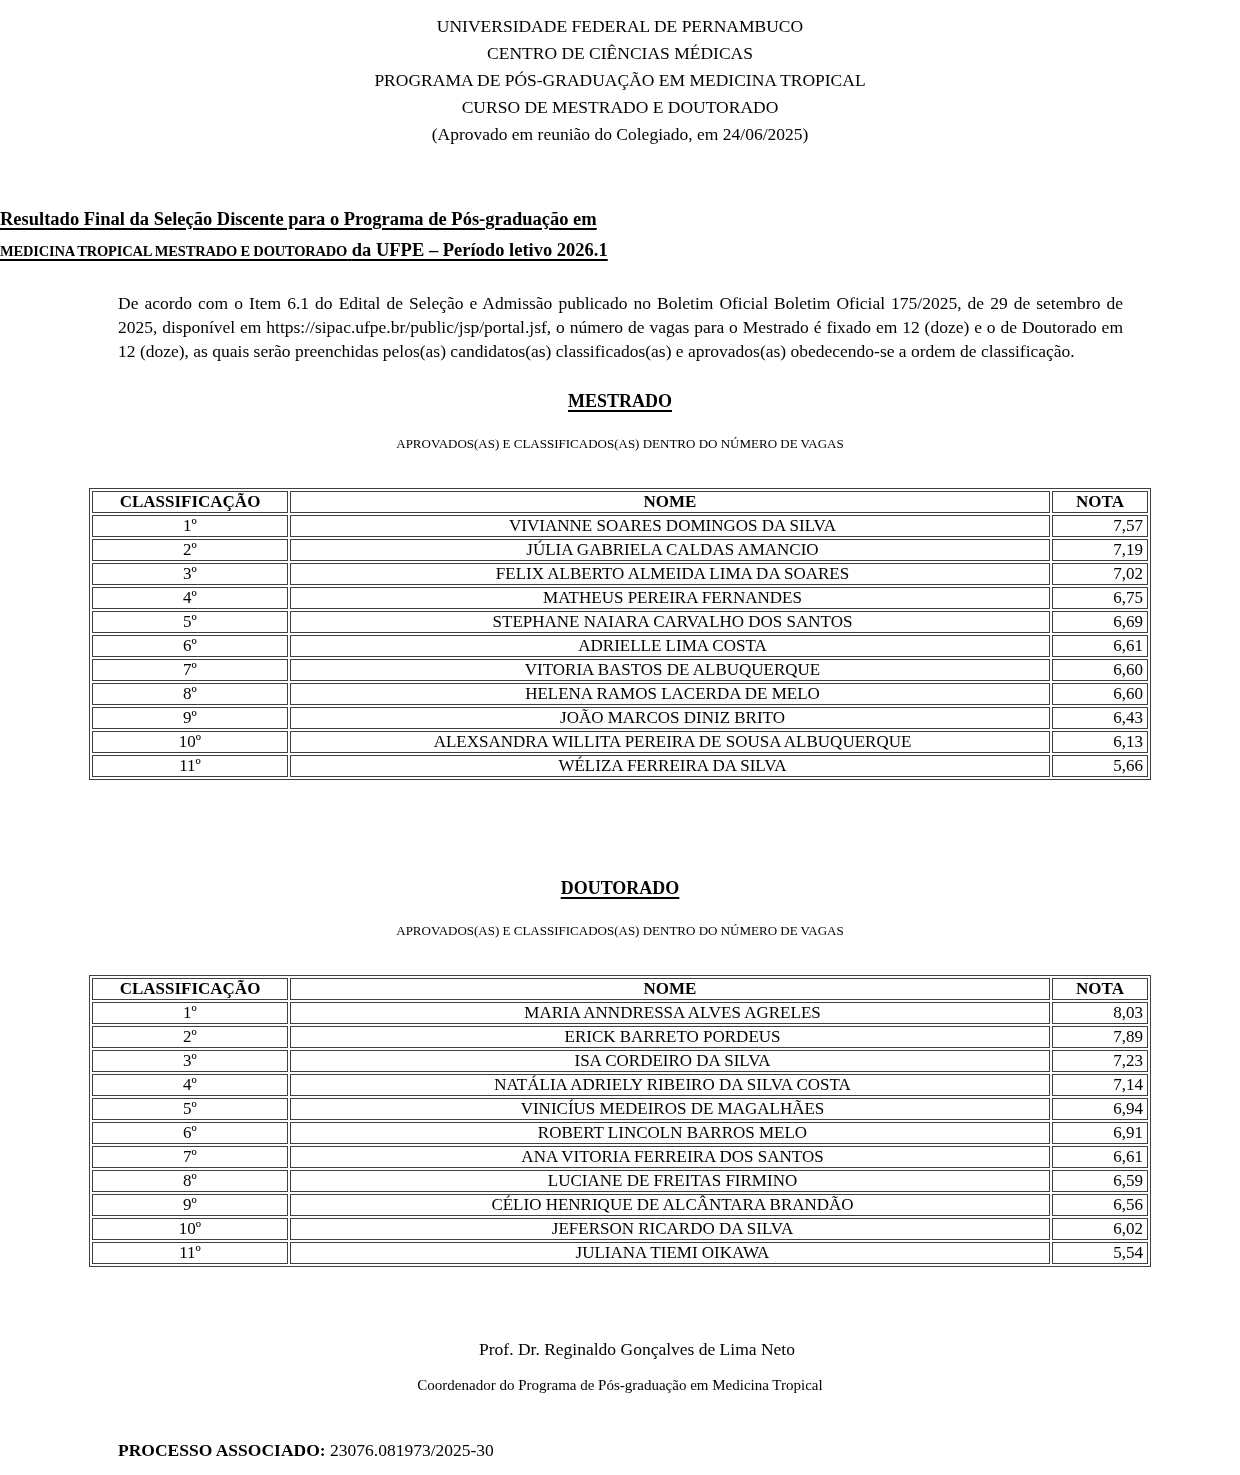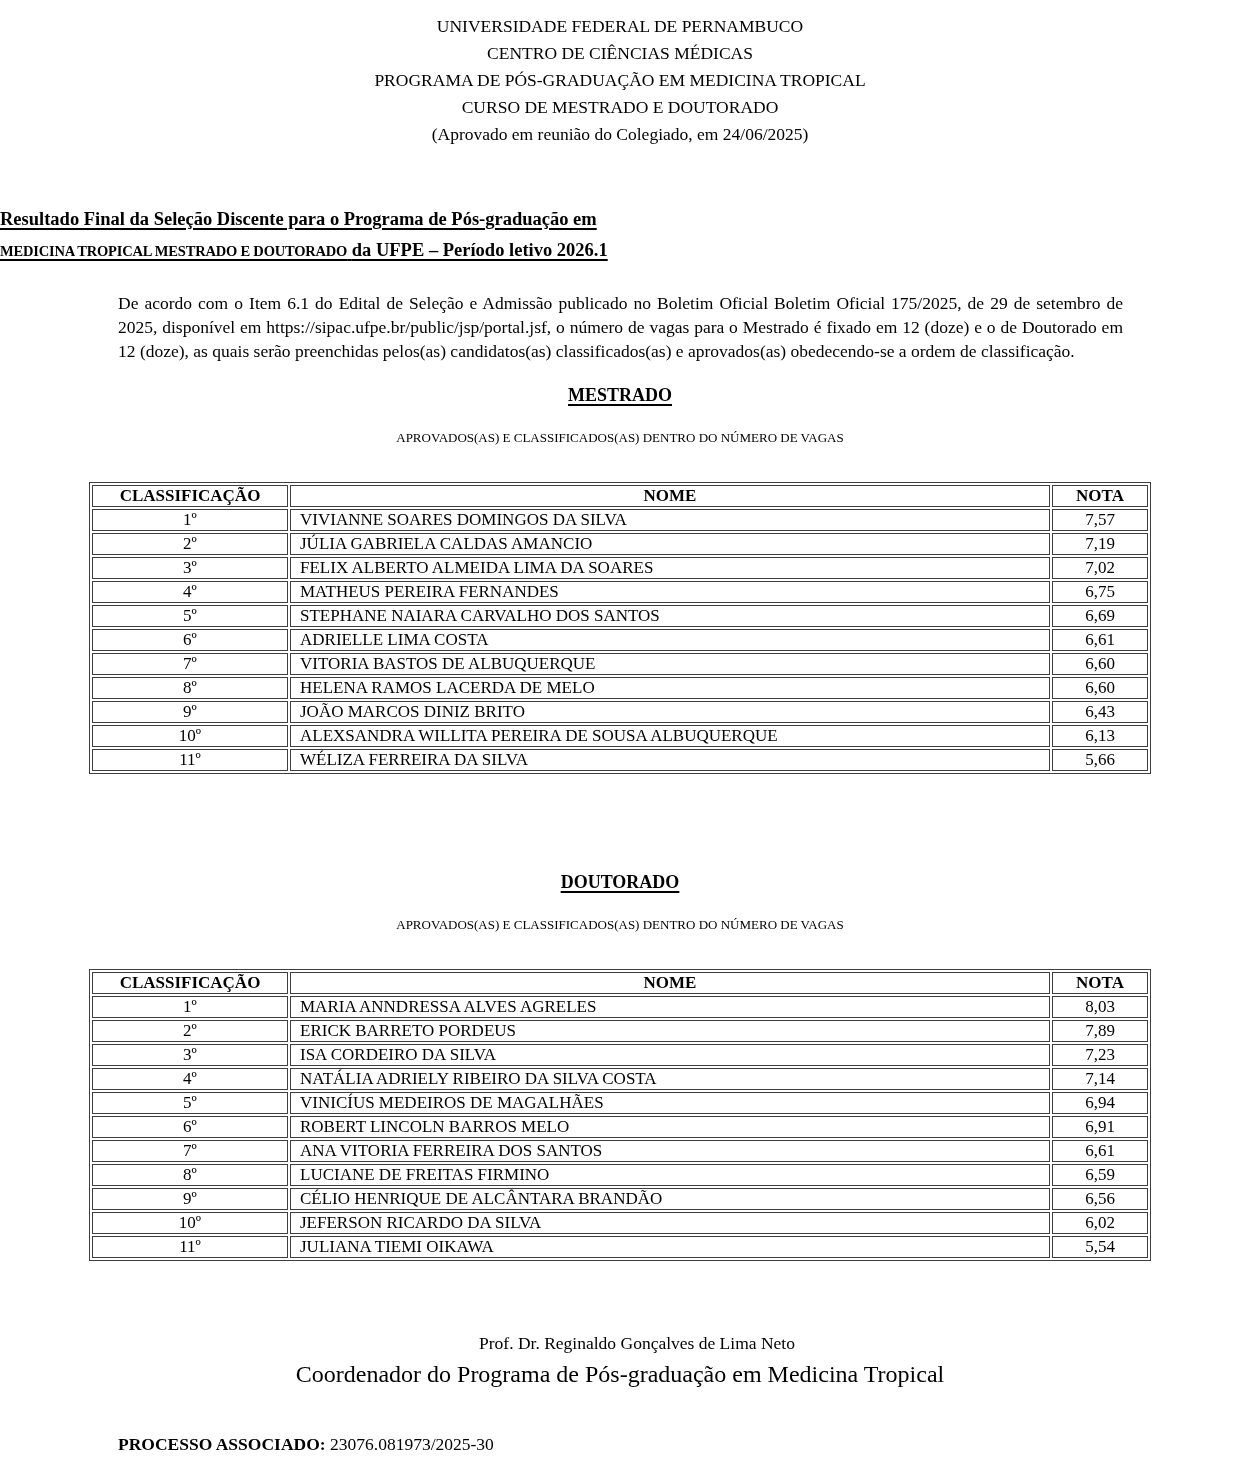--- a/index.html
+++ b/index.html
@@ -50,21 +50,21 @@
   
   .intro {
     margin: 24px 117px 0 118px;
     font-size: 17.5px;
     line-height: 24px;
     text-align: justify;
   }
 
   
   .section-heading {
-    margin-top: 22px;
+    margin-top: 28px;
     text-align: center;
     font-size: 18px;
     font-weight: bold;
     text-decoration: underline;
     text-underline-offset: 3px;
     text-decoration-thickness: 1.5px;
   }
   .section-heading.second {
     margin-top: 98px;
   }
@@ -93,34 +93,34 @@
     white-space: nowrap;
   }
   table.results th {
     font-weight: bold;
     text-align: center;
   }
   col.c-class { width: 196px; }
   col.c-nome  { width: auto; }
   col.c-nota  { width: 96px; }
   table.results td.col-0 { text-align: center; }
-  table.results td.col-1 { text-align: left; padding-left: 9px; }
-  table.results td.col-2 { text-align: center; }
+  table.results td.col-1 { text-align: center; padding-left: 9px; }
+  table.results td.col-2 { text-align: right; }
 
   
   .sig-name {
     margin-top: 72px;
     text-align: center;
     font-size: 17.5px;
     padding-left: 34px;
   }
   .sig-role {
-    margin-top: 7px;
-    text-align: center;
-    font-size: 24px;
+    margin-top: 17px;
+    text-align: center;
+    font-size: 15px;
   }
   .process {
     margin: 46px 0 0 118px;
     font-size: 17.5px;
   }
   .process .label { font-weight: bold; }
 </style>
 </head>
 <body>
 

